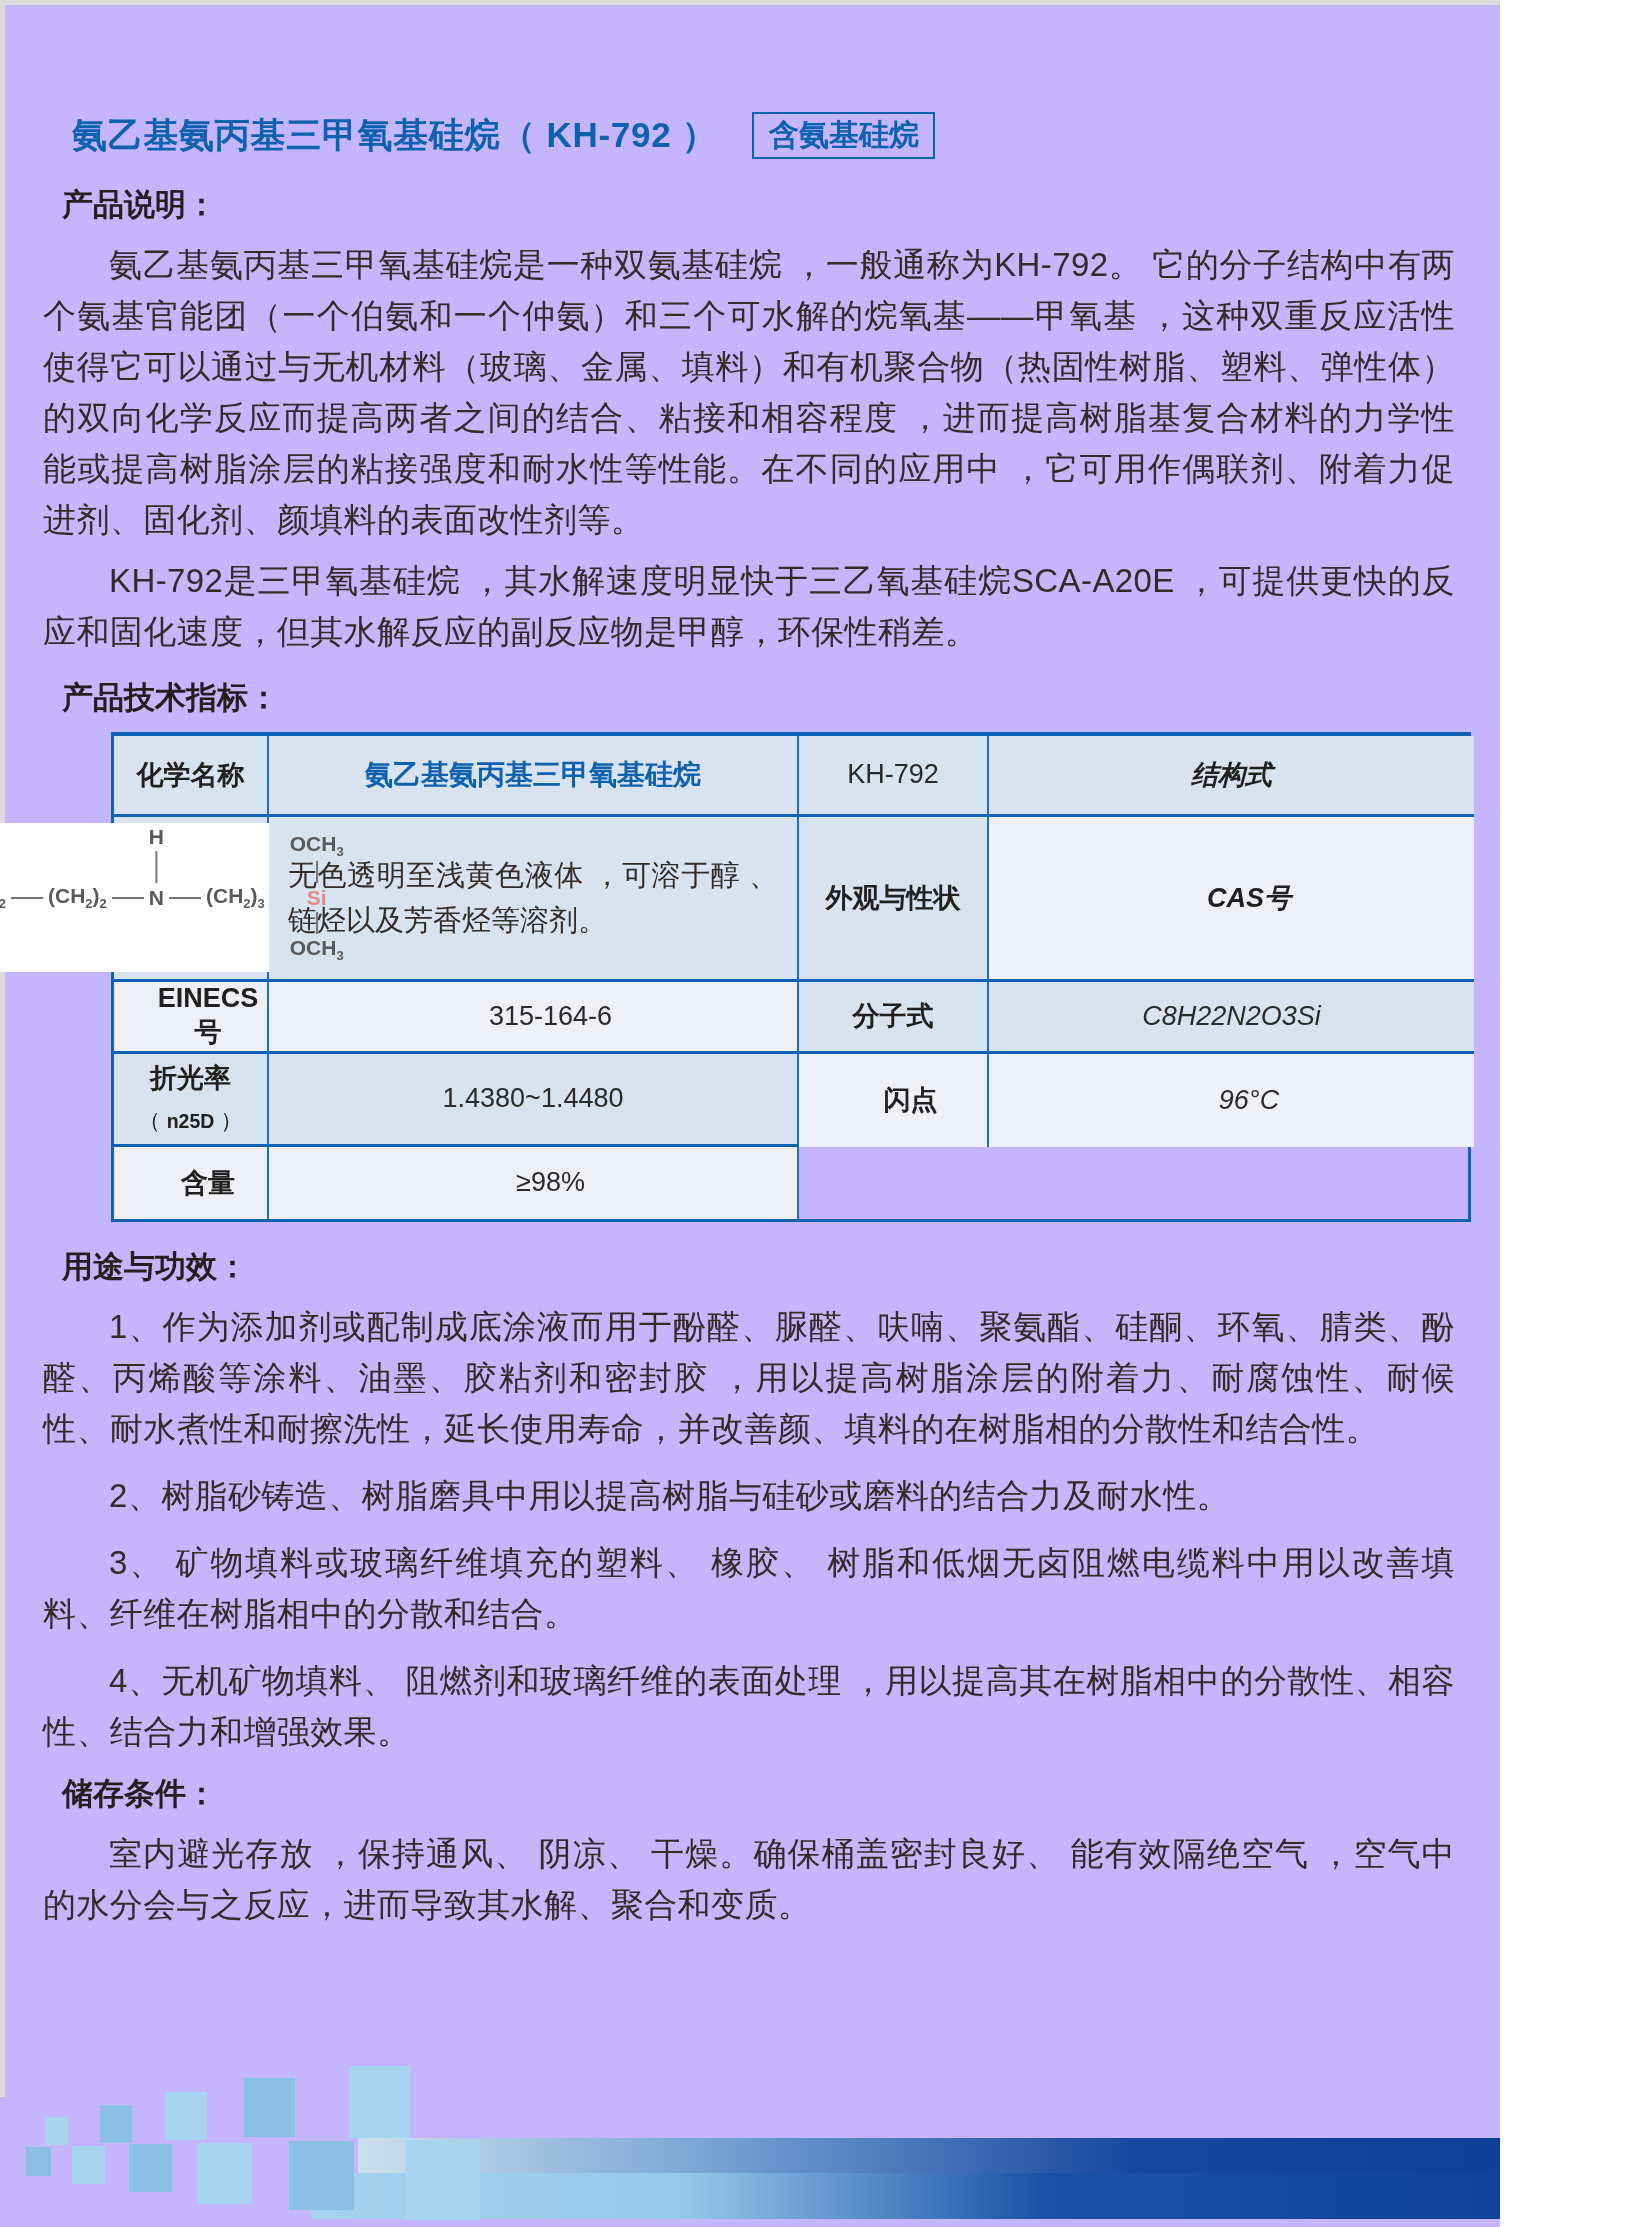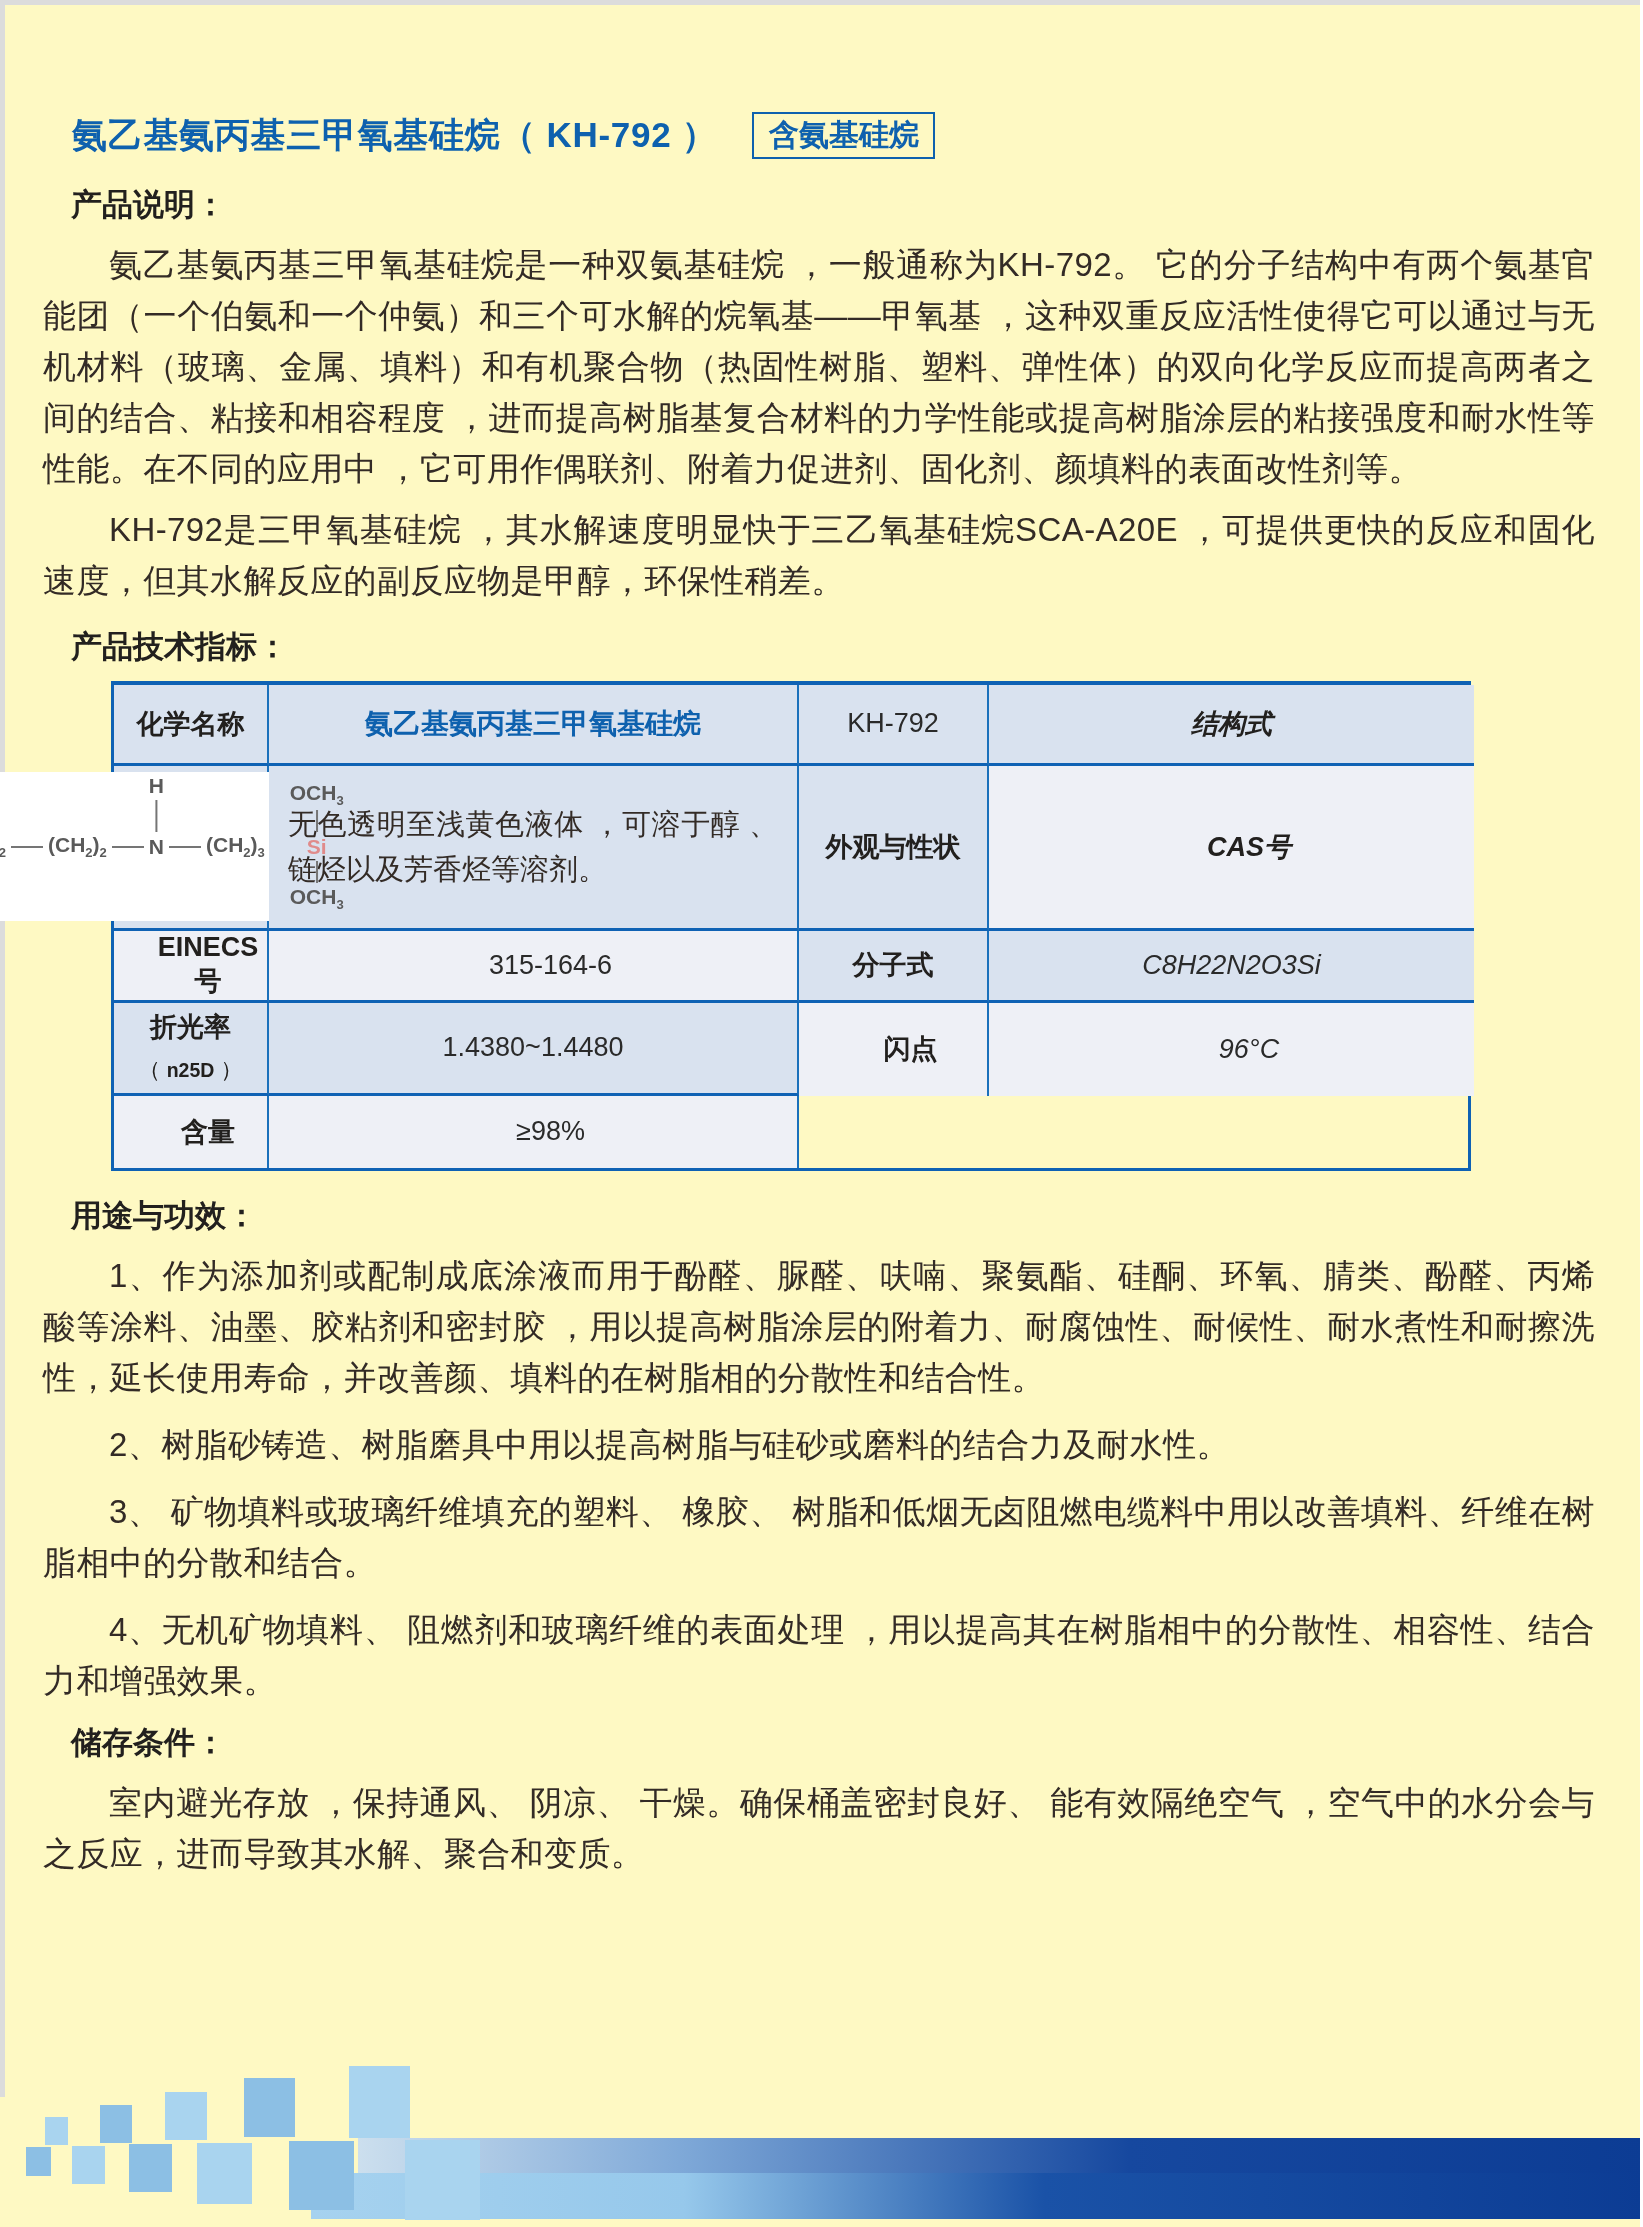--- a/index.html
+++ b/index.html
@@ -1,32 +1,32 @@
 <!DOCTYPE html>
 <html style="font-size:11.6px"><head>
 <meta charset="utf-8">
 <style>
   * { margin:0; padding:0; box-sizing:border-box; }
   html,body { background:#ffffff; }
   body { width:1644px; height:2227px; font-family:"Liberation Sans", sans-serif; }
-  .page { position:relative; width:1640px; height:2227px; background:#fef9c3; overflow:hidden; }
+  .page { position:relative; width:1500px; height:2227px; background:#c4b5fd; overflow:hidden; }
 
   
   .edge-top  { position:absolute; left:0; top:0; width:100%; height:5px; background:#dcdcdc; }
   .edge-left { position:absolute; left:0; top:0; width:5px; height:2097px; background:#dcdcdc; }
 
   .content { position:absolute; left:43px; right:45px; top:112px; color:#332b26; }
 
   
   .title-row { display:flex; align-items:center; gap:35px; margin-left:29px; margin-bottom:24.6px; }
   .doc-title { font-size:35px; font-weight:700; color:#0e61ae; letter-spacing:0.7px; }
   .badge { border:2.9px solid #0e61ae; color:#0e61ae; font-size:30px; font-weight:700;
            padding:5.8px 14.5px 7.2px 14.5px; line-height:1; white-space:nowrap; }
 
-  .sec-heading { font-size:31px; font-weight:700; color:#22201e; margin-left:28px; margin-bottom:13px; }
+  .sec-heading { font-size:31px; font-weight:700; color:#22201e; margin-left:19px; margin-bottom:13px; }
   .para { font-size:33px; line-height:51px; text-align:justify; text-indent:2em;
           letter-spacing:0.4px; margin-bottom:10px; }
   .para.last-p { margin-bottom:20px; }
 
   
   .spec-table { margin-left:68px; width:1360px; border:3.6px solid #0f62b4; border-top-width:4.3px;
                 display:grid; grid-template-columns:155px 530px 190px 485px;
                 grid-template-rows:81px 165px 72px 93px 72px; margin-bottom:24.6px; }
   .cell { border-right:2.2px solid #1a70bb; border-bottom:3.6px solid #0f62b4;
           display:flex; align-items:center; justify-content:center; text-align:center; }

